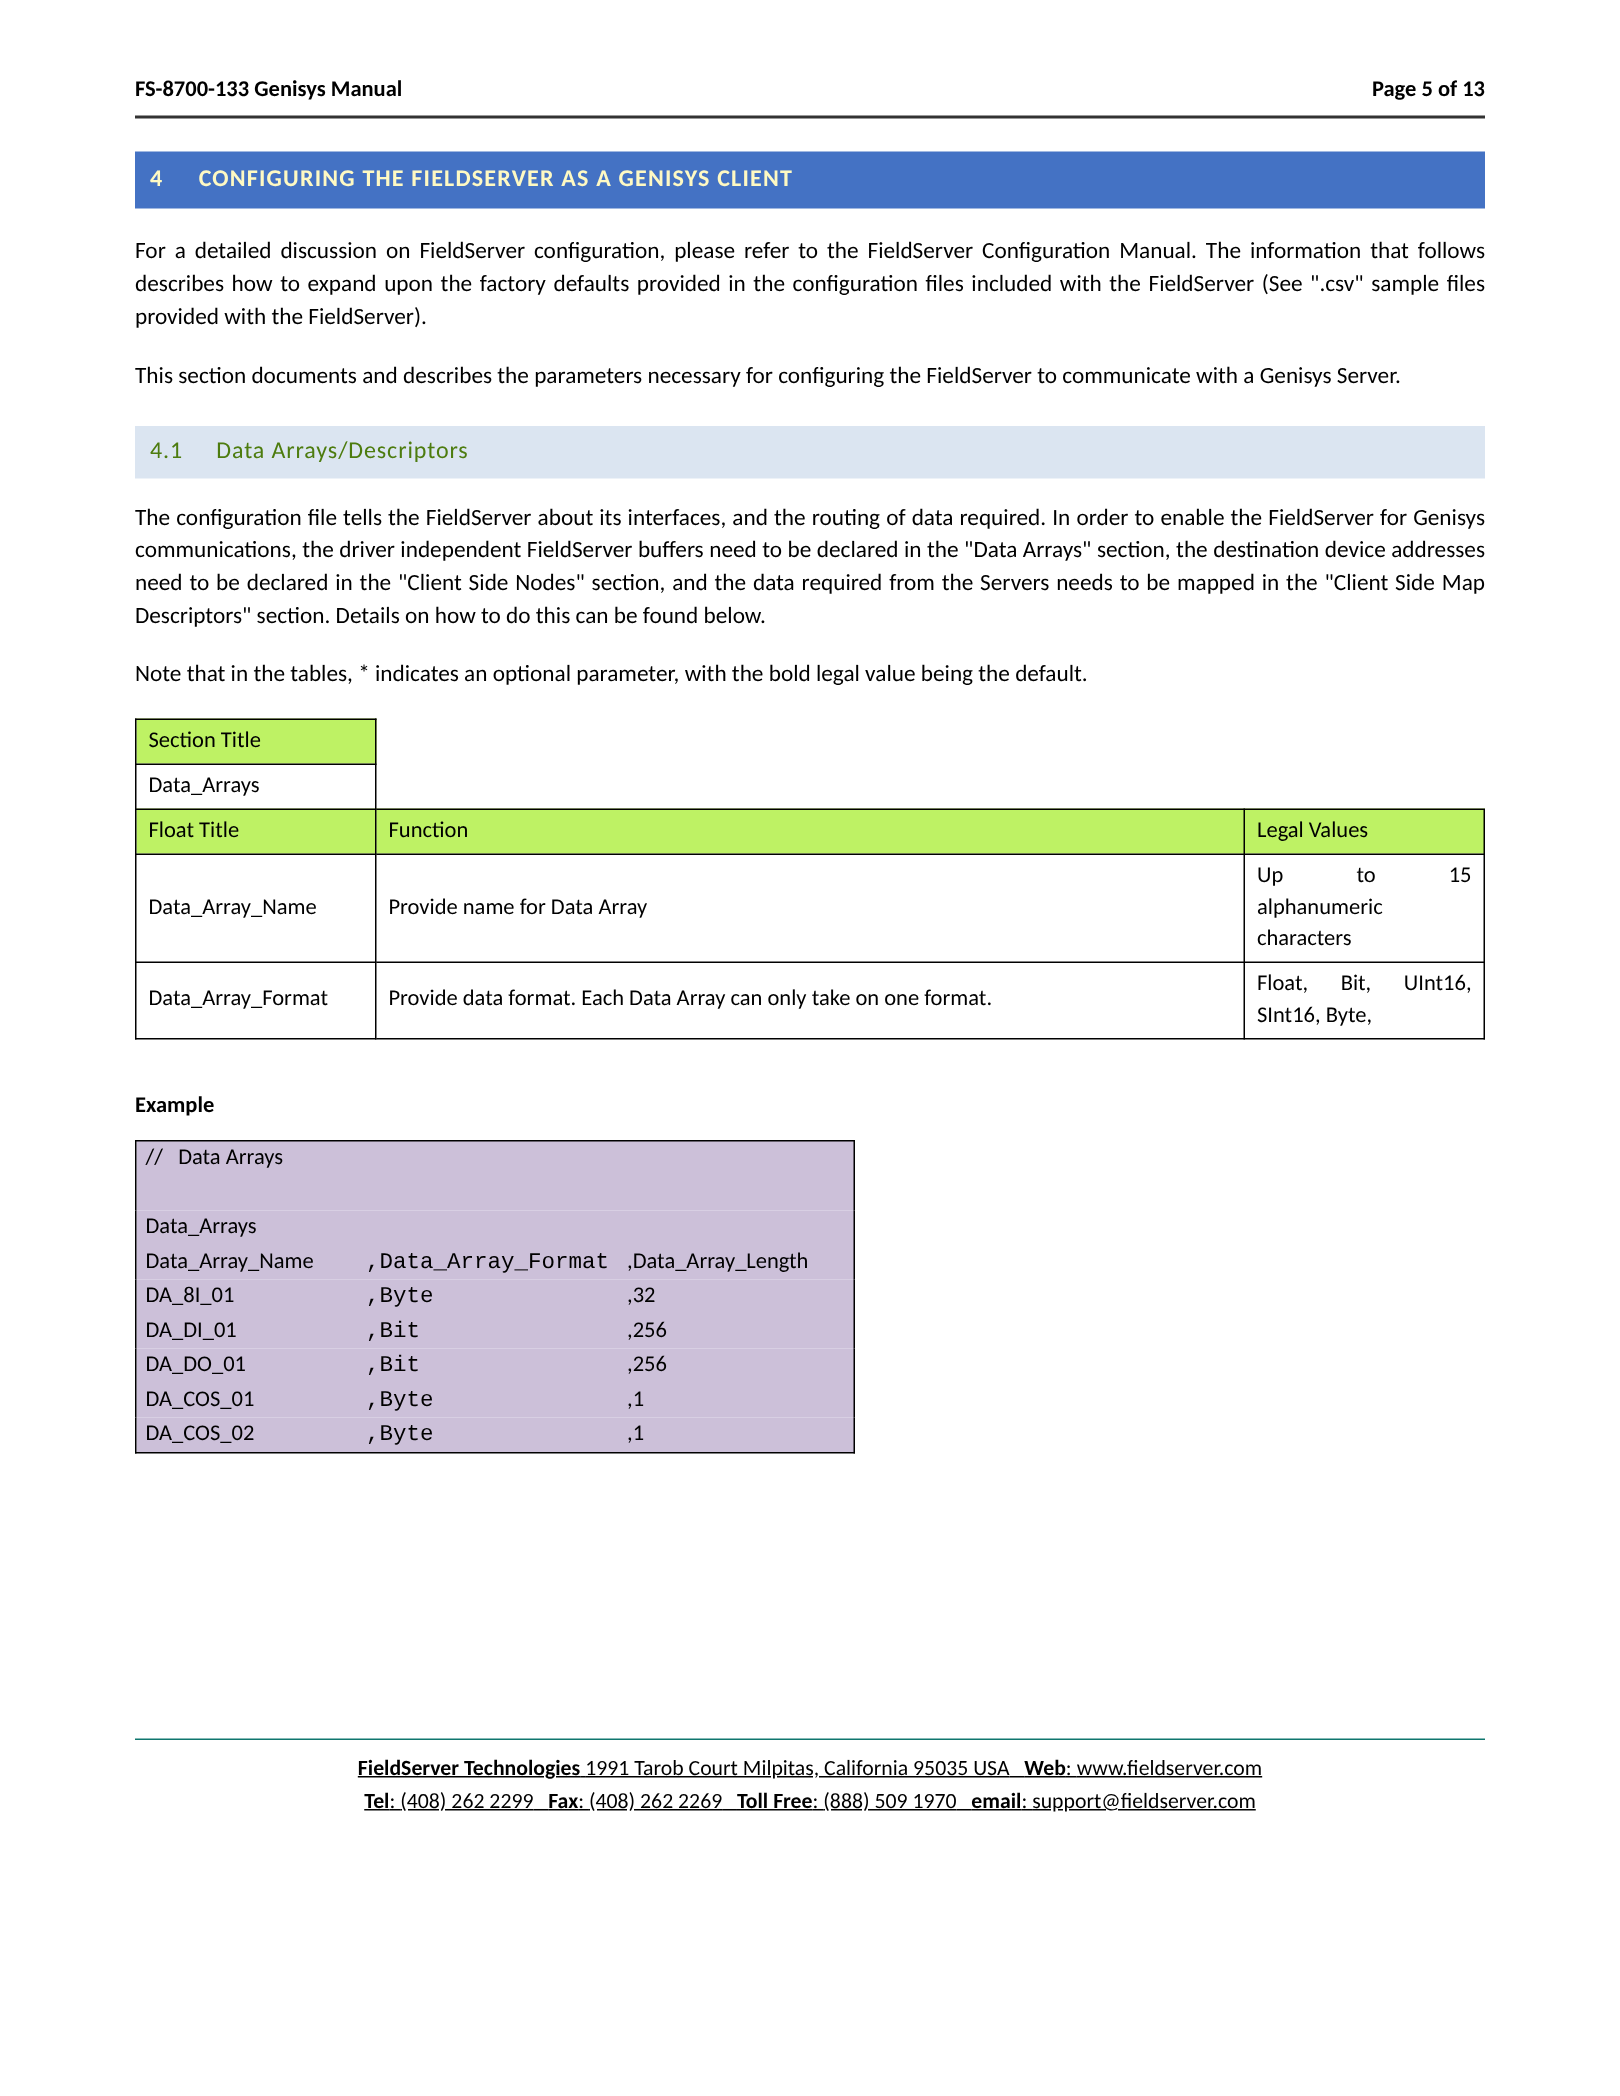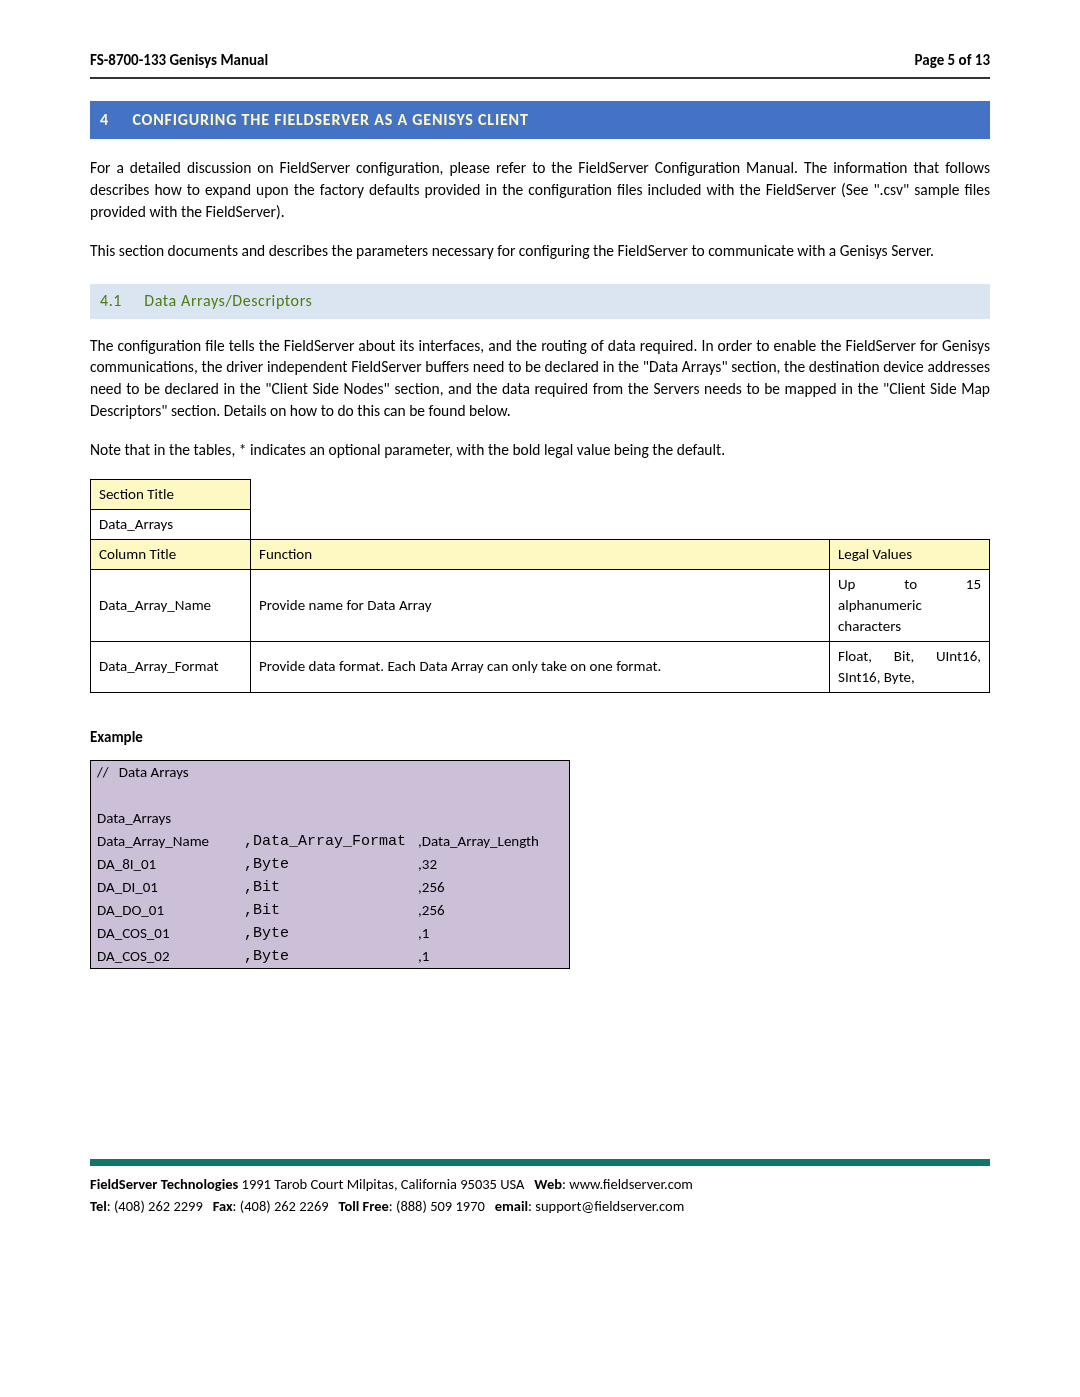--- a/index.html
+++ b/index.html
@@ -51,21 +51,21 @@
     width: 100%;
     margin-top: 14px;
     font-size: 15px;
   }
   table.spec td, table.spec th {
     border: 1px solid #000;
     padding: 4px 8px;
     text-align: left;
     vertical-align: middle;
   }
-  table.spec .hdr { background: #fef9c3; }
+  table.spec .hdr { background: #bef264; }
   table.spec .col1 { width: 160px; }
   table.spec .col3 { width: 160px; }
   .justify-cell { text-align: justify; }
   .spread { text-align: justify; text-align-last: justify; }
   .example-label {
     font-weight: bold;
     margin-top: 34px;
     margin-bottom: 12px;
     font-size: 15px;
   }
@@ -81,25 +81,26 @@
   }
   table.example tr.top td { border-top: 1px solid #000; }
   table.example tr.bot td { border-bottom: 1px solid #000; }
   table.example td.left { border-left: 1px solid #000; }
   table.example td.right { border-right: 1px solid #000; }
   table.example td.c1 { width:150px; }
   table.example td.c2 { width:170px;font-family:Liberation Mono, monospace; }
   table.example td.c3 { width:160px; }
   .footer-wrap {
     margin-top: 190px;
-    border-top: 7px solid #0f766e;
+    border-top: 1px solid #0f766e;
     padding-top: 8px;
-    text-align: left;
+    text-align: center;
     font-size: 14.5px;
     line-height: 1.5;
+    text-decoration: underline;
   }
   .footer-wrap b { font-weight: bold; }
 </style>
 </head>
 <body>
 
 <div class="header-row">
   <span>FS-8700-133 Genisys Manual</span>
   <span>Page 5 of 13</span>
 </div>
@@ -124,21 +125,21 @@
   <tbody>
       <tr>
     <td class="hdr col1">Section Title</td>
     <td colspan="2" style="border:none;"></td>
   </tr>
   <tr>
     <td class="col1">Data_Arrays</td>
     <td colspan="2" style="border:none;border-bottom:1px solid #000;"></td>
   </tr>
   <tr>
-    <td class="hdr col1">Column Title</td>
+    <td class="hdr col1">Float Title</td>
     <td class="hdr">Function</td>
     <td class="hdr col3">Legal Values</td>
   </tr>
   <tr>
     <td class="col1">Data_Array_Name</td>
     <td>Provide name for Data Array</td>
     <td class="col3">
       <div class="spread">Up to 15</div>
       <div>alphanumeric</div>
       <div>characters</div>

